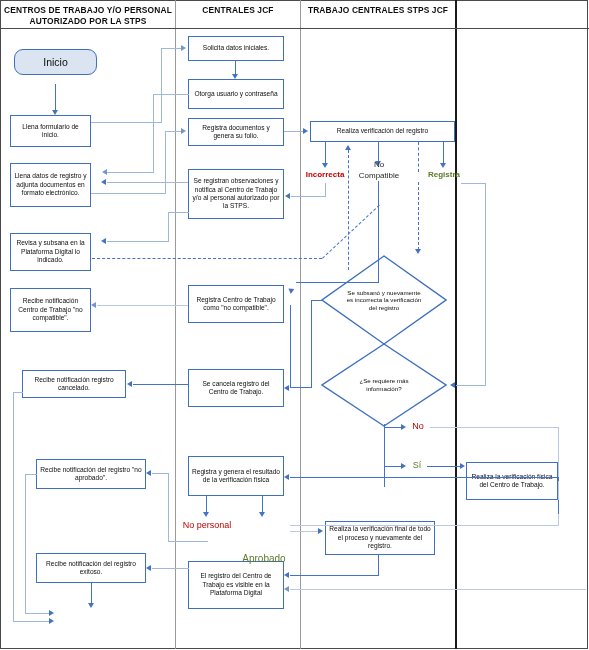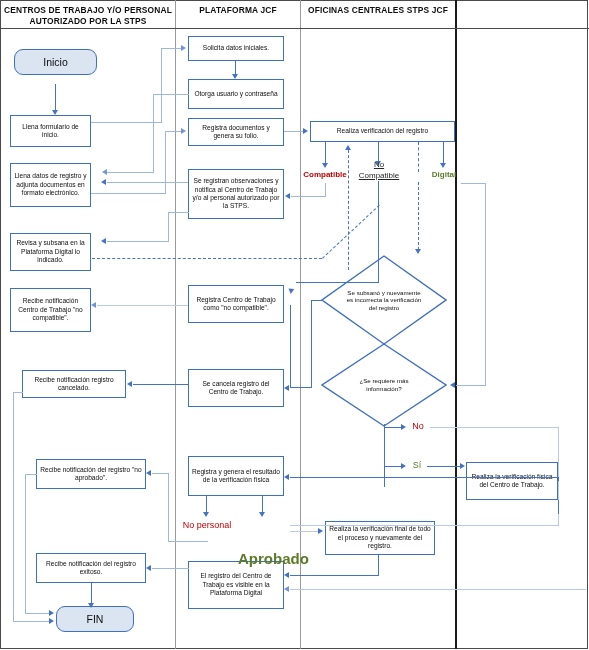--- a/index.html
+++ b/index.html
@@ -36,59 +36,58 @@
   .dashd{position:absolute;height:0;border-top:1.4px dashed #4472c4;transform-origin:0 0;}
 
   .arw{position:absolute;width:0;height:0;}
   .arw.d{border-left:3.5px solid transparent;border-right:3.5px solid transparent;border-top:5px solid #4472c4;}
   .arw.u{border-left:3.5px solid transparent;border-right:3.5px solid transparent;border-bottom:5px solid #4472c4;}
   .arw.r{border-top:3.5px solid transparent;border-bottom:3.5px solid transparent;border-left:5px solid #4472c4;}
   .arw.l{border-top:3.5px solid transparent;border-bottom:3.5px solid transparent;border-right:5px solid #4472c4;}
   .arw.pale{opacity:.75;}
 
   .elbl{position:absolute;font-size:8px;line-height:9.5px;text-align:center;font-weight:bold;}
-  .elbl.plain{font-weight:normal;color:#262626;text-decoration:underline;}
+  .elbl.plain{font-weight:normal;color:#262626;}
   .red{color:#c00000;}
   .grn{color:#5c7a29;}
 </style>
 </head>
 <body>
 
 <div id="page">
 
   <div class="frame"></div>
 
   <div class="lane-div" style="left:175px;height:649px;"></div>
   <div class="lane-div" style="left:300px;height:649px;"></div>
   <div class="lane-div thick" style="left:455px;height:649px;"></div>
   <div class="hdr-rule" style="top:28px;"></div>
 
   <div class="lane-title" style="left:4px;top:5px;width:168px;">CENTROS DE TRABAJO Y/O PERSONAL AUTORIZADO POR LA STPS</div>
-  <div class="lane-title" style="left:178px;top:5px;width:120px;">PLATAFORMA JCF</div>
-  <div class="lane-title" style="left:303px;top:5px;width:150px;">OFICINAS CENTRALES STPS JCF</div>
+  <div class="lane-title" style="left:178px;top:5px;width:120px;">CENTRALES JCF</div>
+  <div class="lane-title" style="left:303px;top:5px;width:150px;">TRABAJO CENTRALES STPS JCF</div>
 
   <div class="node term" style="left:14px;top:49px;width:83px;height:26px;">Inicio</div>
   <div class="ln v" style="left:55px;top:84px;height:27px;"></div>
   <div class="arw d" style="left:51.5px;top:110px;"></div>
 
   <div class="node proc" style="left:10px;top:115px;width:81px;height:32px;">Llena formulario de inicio.</div>
 
   <div class="node proc" style="left:10px;top:163px;width:81px;height:44px;">Llena datos de registro y adjunta documentos en formato electrónico.</div>
 
   <div class="node proc" style="left:10px;top:233px;width:81px;height:38px;">Revisa y subsana en la Plataforma Digital lo indicado.</div>
 
   <div class="node proc" style="left:10px;top:288px;width:81px;height:44px;">Recibe notificación Centro de Trabajo "no compatible".</div>
 
   <div class="node proc" style="left:22px;top:370px;width:104px;height:28px;">Recibe notificación registro cancelado.</div>
 
   <div class="node proc" style="left:36px;top:459px;width:110px;height:30px;">Recibe notificación del registro "no aprobado".</div>
 
   <div class="node proc" style="left:36px;top:553px;width:110px;height:30px;">Recibe notificación del registro exitoso.</div>
 
-  <div class="node term" style="left:56px;top:606px;width:78px;height:26px;">FIN</div>
 
   <div class="node proc" style="left:188px;top:36px;width:96px;height:25px;">Solicita datos iniciales.</div>
   <div class="ln v" style="left:235px;top:61px;height:14px;"></div>
   <div class="arw d" style="left:231.5px;top:74px;"></div>
 
   <div class="node proc" style="left:188px;top:79px;width:96px;height:30px;">Otorga usuario y contraseña</div>
 
   <div class="node proc" style="left:188px;top:118px;width:96px;height:28px;">Registra documentos y genera su folio.</div>
 
   <div class="node proc" style="left:188px;top:169px;width:96px;height:50px;">Se registran observaciones y notifica al Centro de Trabajo y/o al personal autorizado por la STPS.</div>
@@ -134,34 +133,34 @@
   <div class="ln h pale" style="left:91px;top:193px;width:75px;"></div>
   <div class="ln v pale" style="left:165px;top:131px;height:63px;"></div>
   <div class="ln h pale" style="left:165px;top:131px;width:16px;"></div>
   <div class="arw r pale" style="left:181px;top:127.5px;"></div>
 
   <div class="ln h pale" style="left:284px;top:131px;width:20px;"></div>
   <div class="arw r" style="left:303px;top:127.5px;"></div>
 
   <div class="ln v" style="left:325px;top:142px;height:22px;"></div>
   <div class="arw d" style="left:321.5px;top:163px;"></div>
-  <div class="elbl red" style="left:298px;top:170px;width:54px;">Compatible</div>
+  <div class="elbl red" style="left:298px;top:170px;width:54px;">Incorrecta</div>
 
   <div class="dashv" style="left:348px;top:150px;height:120px;"></div>
   <div class="arw u" style="left:344.5px;top:145px;"></div>
 
   <div class="ln v" style="left:378px;top:142px;height:20px;"></div>
   <div class="arw d" style="left:374.5px;top:161px;"></div>
   <div class="elbl plain" style="left:354px;top:159px;width:50px;line-height:11px;">No Compatible</div>
 
   <div class="dashv" style="left:418px;top:142px;height:30px;"></div>
 
   <div class="ln v" style="left:443px;top:142px;height:22px;"></div>
   <div class="arw d" style="left:439.5px;top:163px;"></div>
-  <div class="elbl grn" style="left:418px;top:170px;width:52px;">Digital</div>
+  <div class="elbl grn" style="left:418px;top:170px;width:52px;">Registra</div>
 
   <div class="ln v pale" style="left:325px;top:183px;height:13px;"></div>
   <div class="ln h pale" style="left:291px;top:196px;width:35px;"></div>
   <div class="arw l" style="left:285px;top:192.5px;"></div>
 
   <div class="ln h pale" style="left:107px;top:182px;width:81px;"></div>
   <div class="arw l" style="left:101px;top:178.5px;"></div>
 
   <div class="ln h pale" style="left:168px;top:212px;width:21px;"></div>
   <div class="ln v pale" style="left:168px;top:212px;height:29px;"></div>
@@ -221,21 +220,21 @@
   <div class="ln h" style="left:290px;top:477px;width:268px;"></div>
   <div class="ln v" style="left:558px;top:477px;height:4px;"></div>
   <div class="arw l" style="left:284px;top:473.5px;"></div>
 
   <div class="ln v" style="left:206px;top:496px;height:17px;"></div>
   <div class="arw d" style="left:202.5px;top:512px;"></div>
   <div class="elbl red" style="left:181px;top:520px;width:52px;font-weight:normal;font-size:9px;line-height:11px;">No personal</div>
 
   <div class="ln v" style="left:262px;top:496px;height:17px;"></div>
   <div class="arw d" style="left:258.5px;top:512px;"></div>
-  <div class="elbl grn" style="left:238px;top:554px;width:52px;font-weight:bold;font-size:15px;">Aprobado</div>
+  <div class="elbl grn" style="left:238px;top:554px;width:52px;font-weight:normal;font-size:10px;">Aprobado</div>
 
   <div class="ln h pale" style="left:168px;top:541px;width:40px;"></div>
   <div class="ln v pale" style="left:168px;top:473px;height:69px;"></div>
   <div class="ln h pale" style="left:152px;top:473px;width:17px;"></div>
   <div class="arw l" style="left:146px;top:469.5px;"></div>
 
   <div class="ln h pale2" style="left:290px;top:531px;width:28px;"></div>
   <div class="arw r" style="left:318px;top:527.5px;"></div>
 
   <div class="ln v" style="left:378px;top:555px;height:20px;"></div>

